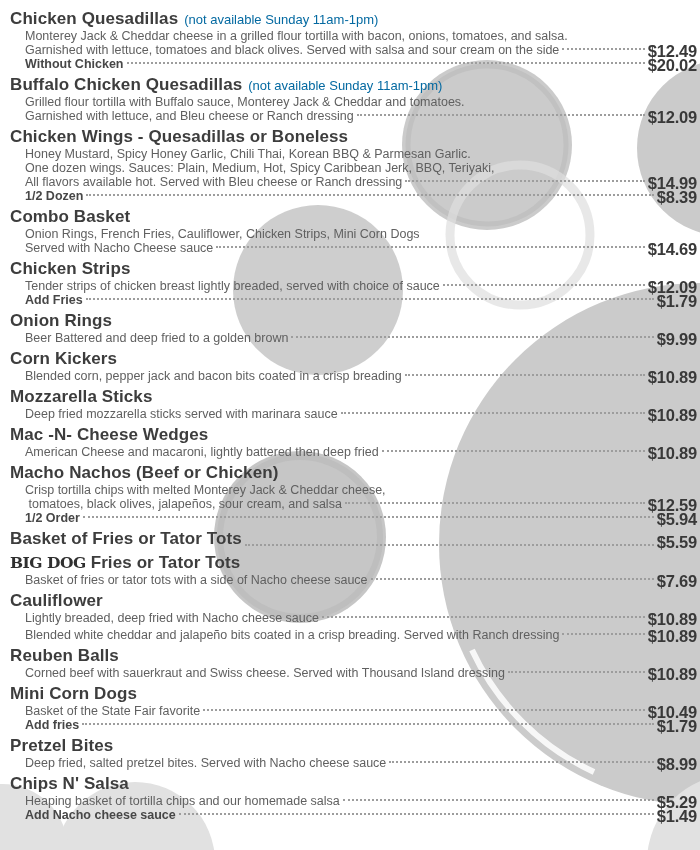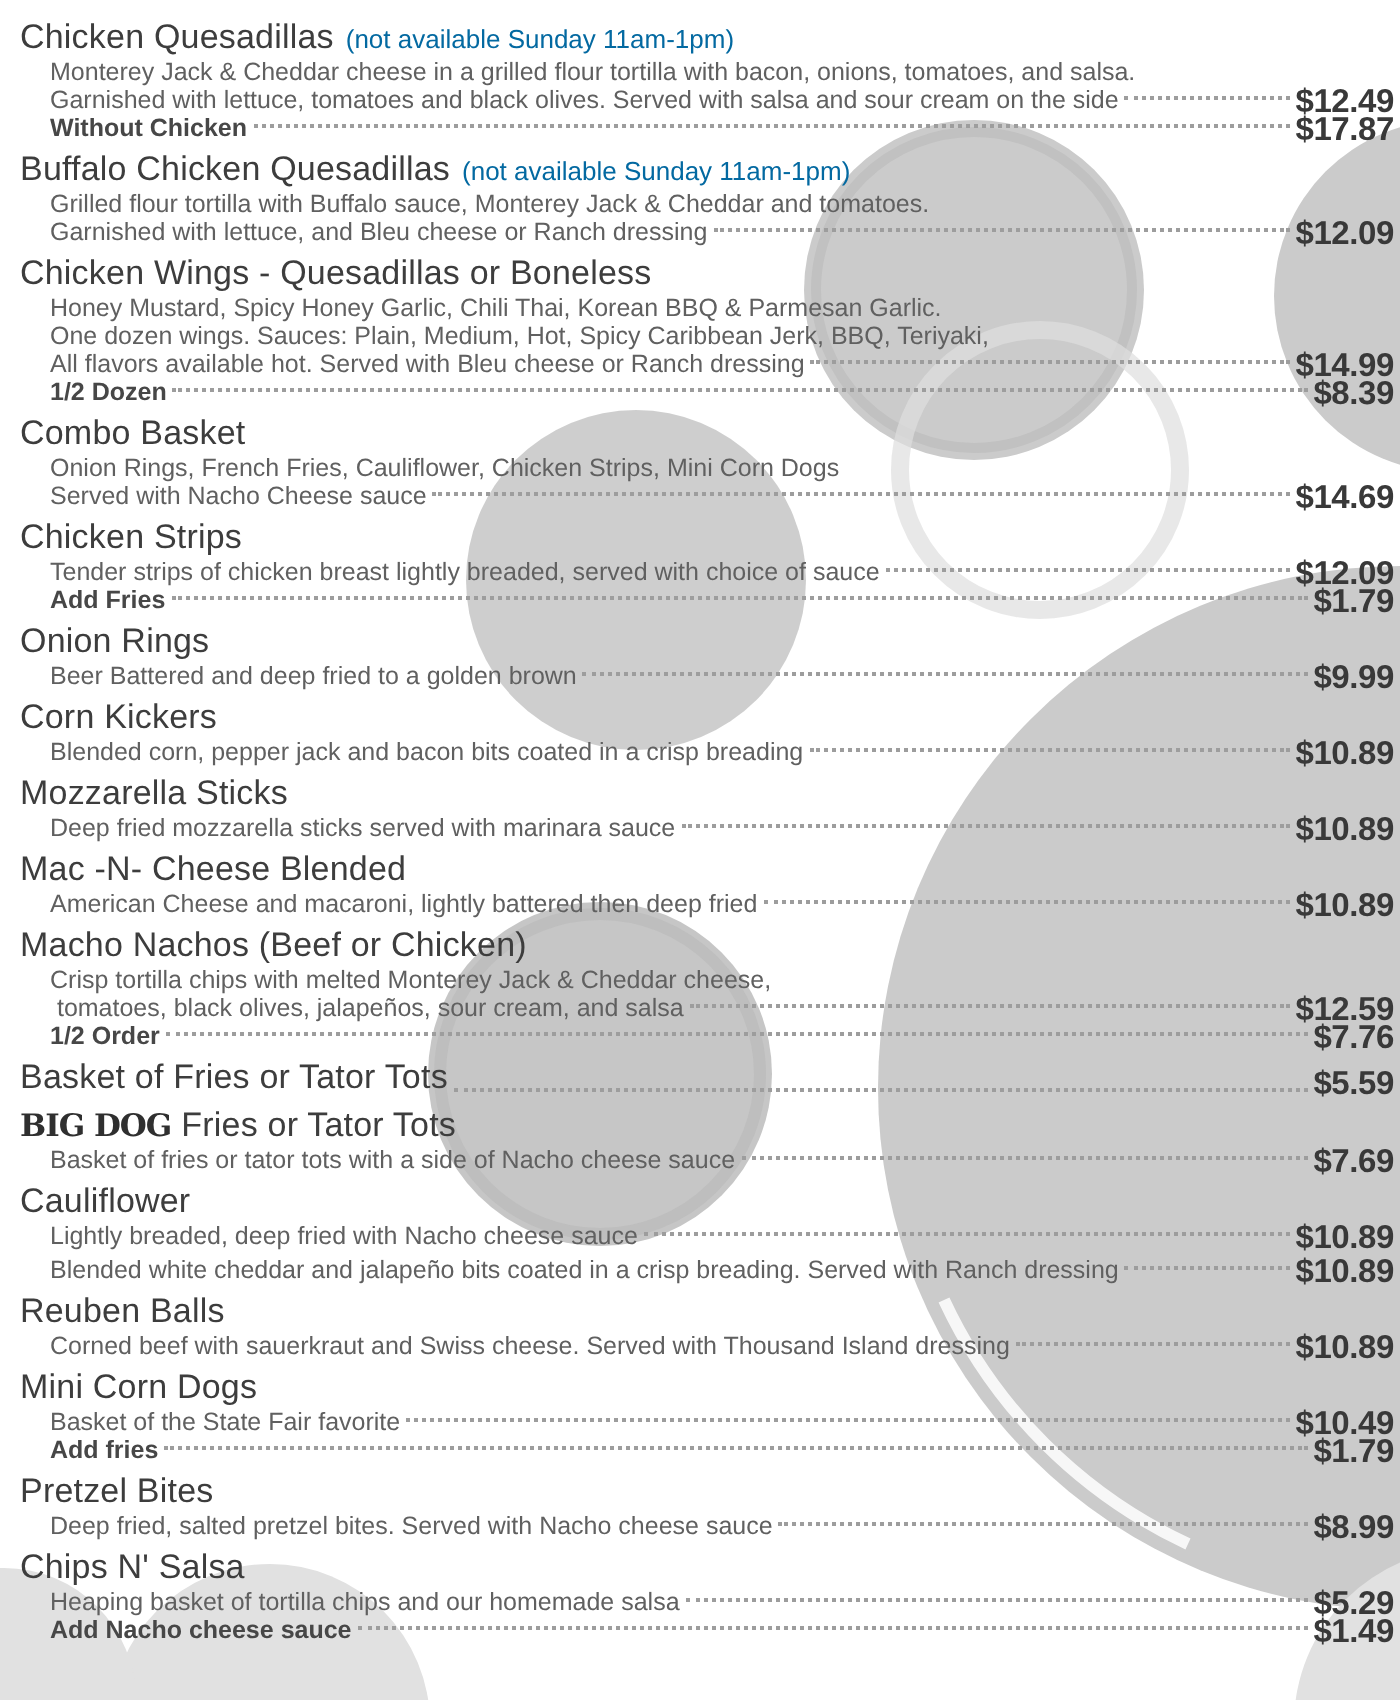--- a/index.html
+++ b/index.html
@@ -4,21 +4,21 @@
 <style>
   * { margin: 0; padding: 0; box-sizing: border-box; }
   html, body { background: #ffffff; }
   body { width: 700px; height: 850px; overflow: hidden; font-family: "Liberation Sans", sans-serif; }
   .page { position: relative; width: 700px; height: 850px; overflow: hidden; background: #fff; }
   .blobs { position: absolute; left: 0; top: 0; z-index: 0; }
   .content { position: relative; z-index: 1; padding: 5px 3px 0 10px; }
   .menu-item { margin-top: 3px; }
   .heading-row { display: flex; align-items: flex-end; }
   .item-name {
-    font-size: 17px; line-height: 21px; font-weight: 400;
+    font-size: 17px; line-height: 21px; font-weight: 700;
     color: var(--ink, #3d3d3d); letter-spacing: 0.1px; white-space: pre;
   }
   .name-prefix {
     font-family: "DejaVu Serif", serif; font-weight: 700; font-size: 15.5px;
     line-height: 21px; color: #2f2f2f; letter-spacing: -0.5px; margin-right: 5px; white-space: pre;
   }
   .item-note {
     font-size: 13px; line-height: 19px; color: #0369a1; margin-left: 6px; white-space: pre;
   }
   .line { display: flex; align-items: center; padding-left: 15px; height: 14px; }
@@ -65,21 +65,21 @@
           <span class="line-text">Monterey Jack &amp; Cheddar cheese in a grilled flour tortilla with bacon, onions, tomatoes, and salsa.</span>
         </div>
         <div class="line">
           <span class="line-text">Garnished with lettuce, tomatoes and black olives. Served with salsa and sour cream on the side</span>
           <span class="leader"></span>
           <span class="price">$12.49</span>
         </div>
         <div class="line addon">
           <span class="line-text">Without Chicken</span>
           <span class="leader"></span>
-          <span class="price">$17.87</span>
+          <span class="price">$20.02</span>
         </div>
       </div>
       <div class="menu-item">
         <div class="heading-row">
           <span class="item-name">Buffalo Chicken Quesadillas</span>
           <span class="item-note">(not available Sunday 11am-1pm)</span>
         </div>
         <div class="line">
           <span class="line-text">Grilled flour tortilla with Buffalo sauce, Monterey Jack &amp; Cheddar and tomatoes.</span>
         </div>
@@ -163,21 +163,21 @@
           <span class="item-name">Mozzarella Sticks</span>
         </div>
         <div class="line">
           <span class="line-text">Deep fried mozzarella sticks served with marinara sauce</span>
           <span class="leader"></span>
           <span class="price">$10.89</span>
         </div>
       </div>
       <div class="menu-item">
         <div class="heading-row">
-          <span class="item-name">Mac -N- Cheese Blended</span>
+          <span class="item-name">Mac -N- Cheese Wedges</span>
         </div>
         <div class="line">
           <span class="line-text">American Cheese and macaroni, lightly battered then deep fried</span>
           <span class="leader"></span>
           <span class="price">$10.89</span>
         </div>
       </div>
       <div class="menu-item">
         <div class="heading-row">
           <span class="item-name">Macho Nachos (Beef or Chicken)</span>
@@ -186,21 +186,21 @@
           <span class="line-text">Crisp tortilla chips with melted Monterey Jack &amp; Cheddar cheese,</span>
         </div>
         <div class="line">
           <span class="line-text"> tomatoes, black olives, jalapeños, sour cream, and salsa</span>
           <span class="leader"></span>
           <span class="price">$12.59</span>
         </div>
         <div class="line addon">
           <span class="line-text">1/2 Order</span>
           <span class="leader"></span>
-          <span class="price">$7.76</span>
+          <span class="price">$5.94</span>
         </div>
       </div>
       <div class="menu-item">
         <div class="heading-row">
           <span class="item-name">Basket of Fries or Tator Tots</span>
           <span class="leader"></span>
           <span class="price">$5.59</span>
         </div>
       </div>
       <div class="menu-item">

